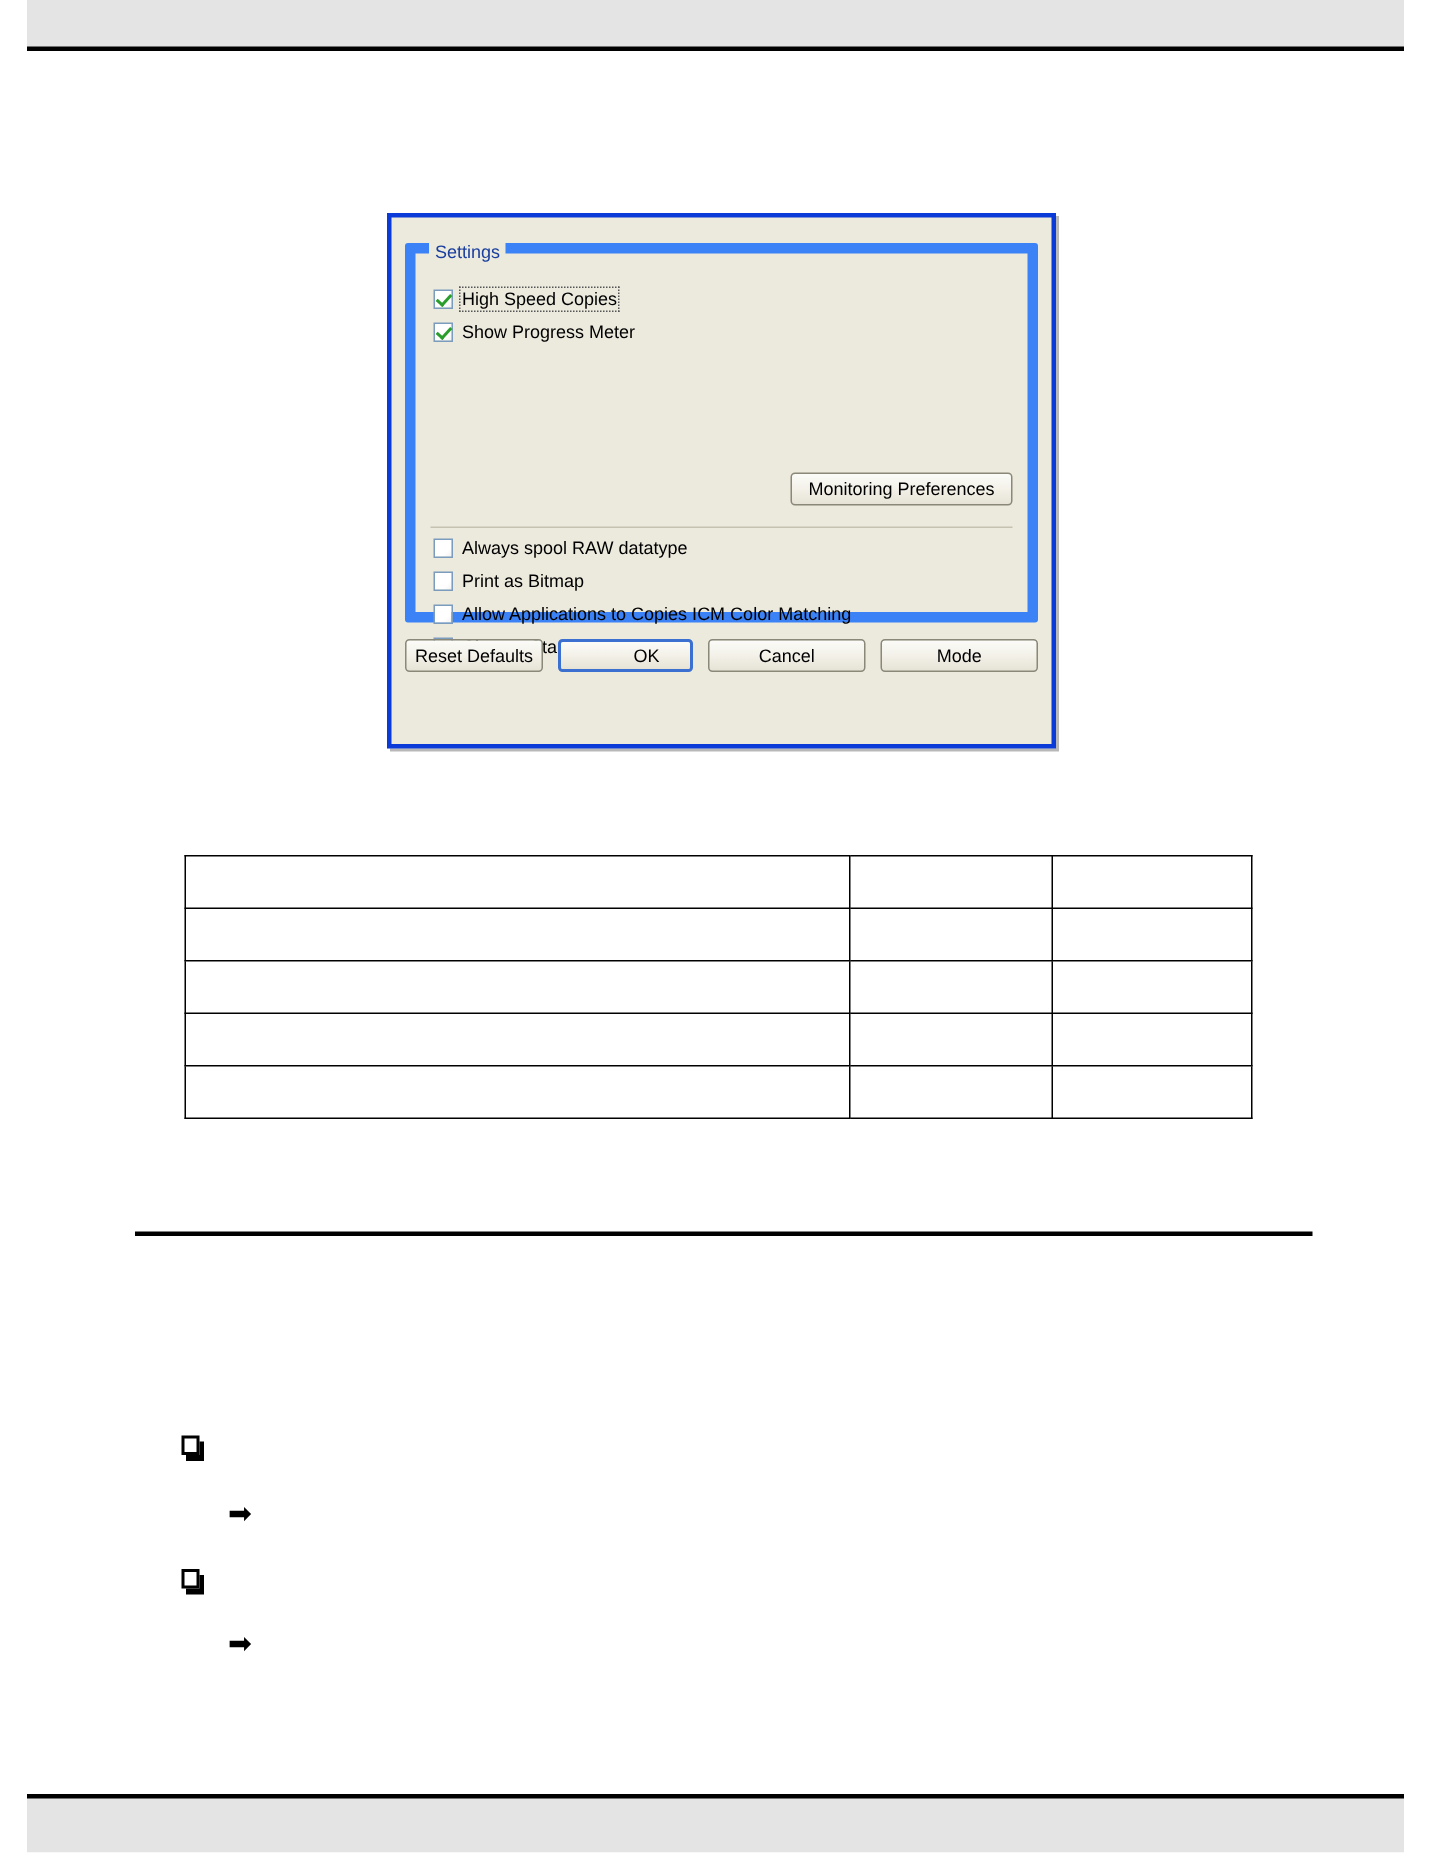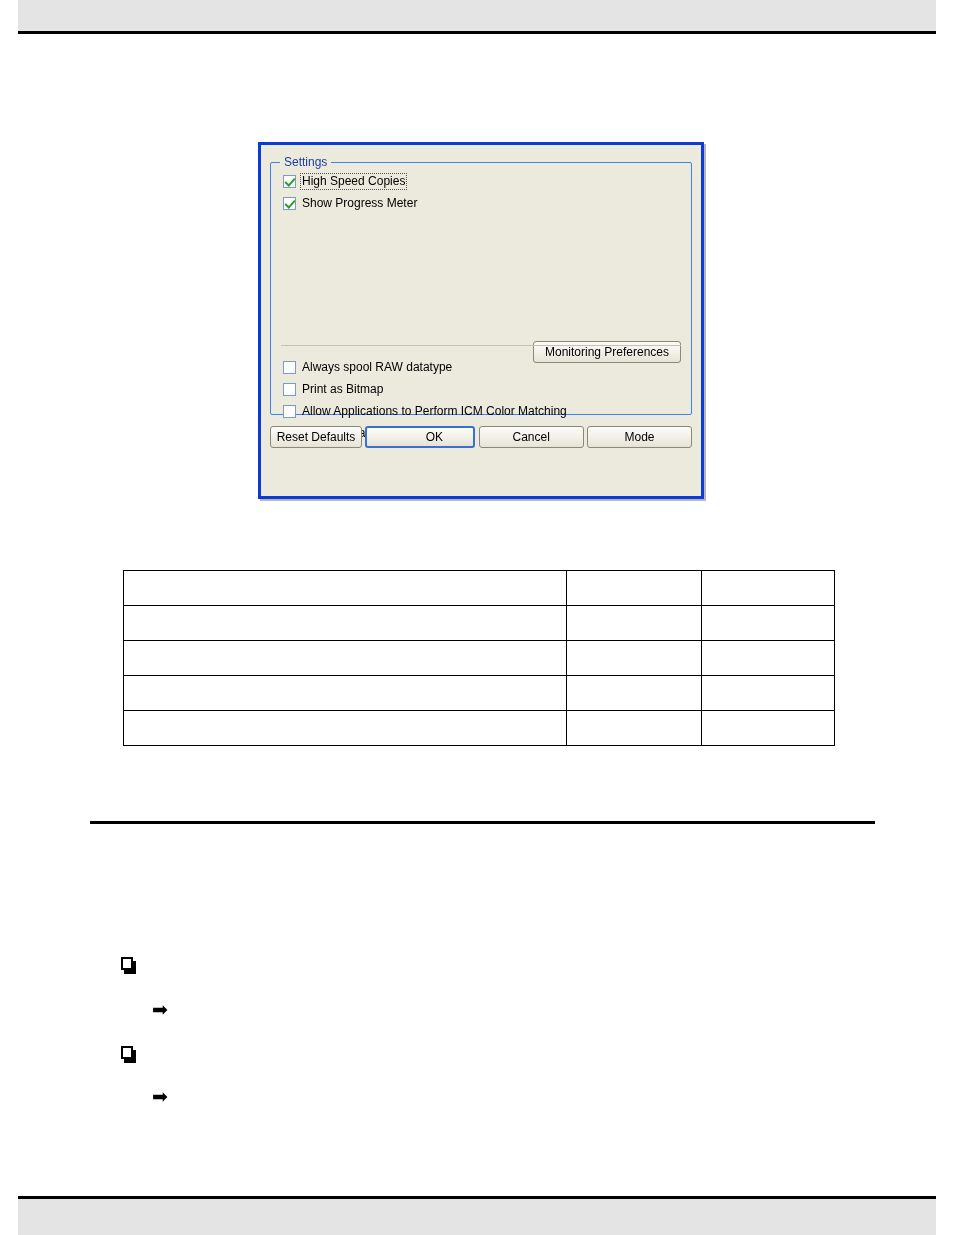--- a/index.html
+++ b/index.html
@@ -70,42 +70,42 @@
   .dialog-body {
     position: relative;
     padding: 9px 9px 0 9px;
     box-sizing: border-box;
     height: calc(100% - 28px);
   }
 
   
   .groupbox {
     position: relative;
-    border: 1px solid #3b82f6;
+    border: 7px solid #3b82f6;
     border-radius: 2px;
     margin-top: 8px;
     height: 253px;
     box-sizing: border-box;
-    padding: 4px 12px 0 12px;
+    padding: 24px 12px 0 12px;
   }
   .groupbox-legend {
     position: absolute;
     top: -8px;
     left: 9px;
     background: #ece9dd;
     padding: 0 4px;
     color: #1a3f9e;
     font-size: 12px;
     font-family: "Liberation Sans", sans-serif;
   }
 
   
   .cb-row {
     display: flex;
-    align-items: flex-end;
+    align-items: flex-start;
     height: 21px;
     margin-bottom: 1px;
   }
   .cb {
     width: 13px;
     height: 13px;
     border: 1px solid #7b9cbd;
     background: linear-gradient(135deg,#ffffff 0%, #ffffff 70%, #f2f2f2 100%);
     box-sizing: border-box;
     position: relative;
@@ -141,21 +141,20 @@
     border: 1px solid #8a8878;
     border-radius: 3px;
     font-size: 12px;
     color: #000000;
     font-family: "Liberation Sans", sans-serif;
     cursor: default;
     box-sizing: border-box;
     display: inline-flex;
     align-items: center;
     justify-content: center;
-    margin-top: 32px;
   }
   .btn-monitoring {
     position: absolute;
     right: 10px;
     top: 146px;
     width: 148px;
     height: 22px;
   }
   .sep {
     position: absolute;
@@ -176,21 +175,21 @@
     position: absolute;
     left: 9px;
     right: 9px;
     bottom: 20px;
     display: flex;
     justify-content: space-between;
     align-items: center;
   }
   .btn-row .btn { height: 22px; }
   .btn-reset  { width: 92px; }
-  .btn-ok     { width: 110px; padding-left: 28px; }
+  .btn-ok     { width: 90px; padding-left: 28px; }
   .btn-cancel { width: 105px; }
   .btn-help   { width: 105px; }
   .btn.default-btn {
     border: 2px solid #3b6fd0;
     border-radius: 3px;
   }
 
   
   .data-table {
     position: absolute;
@@ -305,21 +304,21 @@
         </div>
 
 
         <div class="cb-row">
           <span class="cb"></span>
           <span class="cb-label">Print as Bitmap</span>
         </div>
 
         <div class="cb-row">
           <span class="cb"></span>
-          <span class="cb-label">Allow Applications to Perform ICM Color Matching</span>
+          <span class="cb-label">Allow Applications to Copies ICM Color Matching</span>
         </div>
 
         <div class="cb-row">
           <span class="cb"></span>
           <span class="cb-label">Change Standard Resolution</span>
         </div>
 
       </div>
     </div>
 

